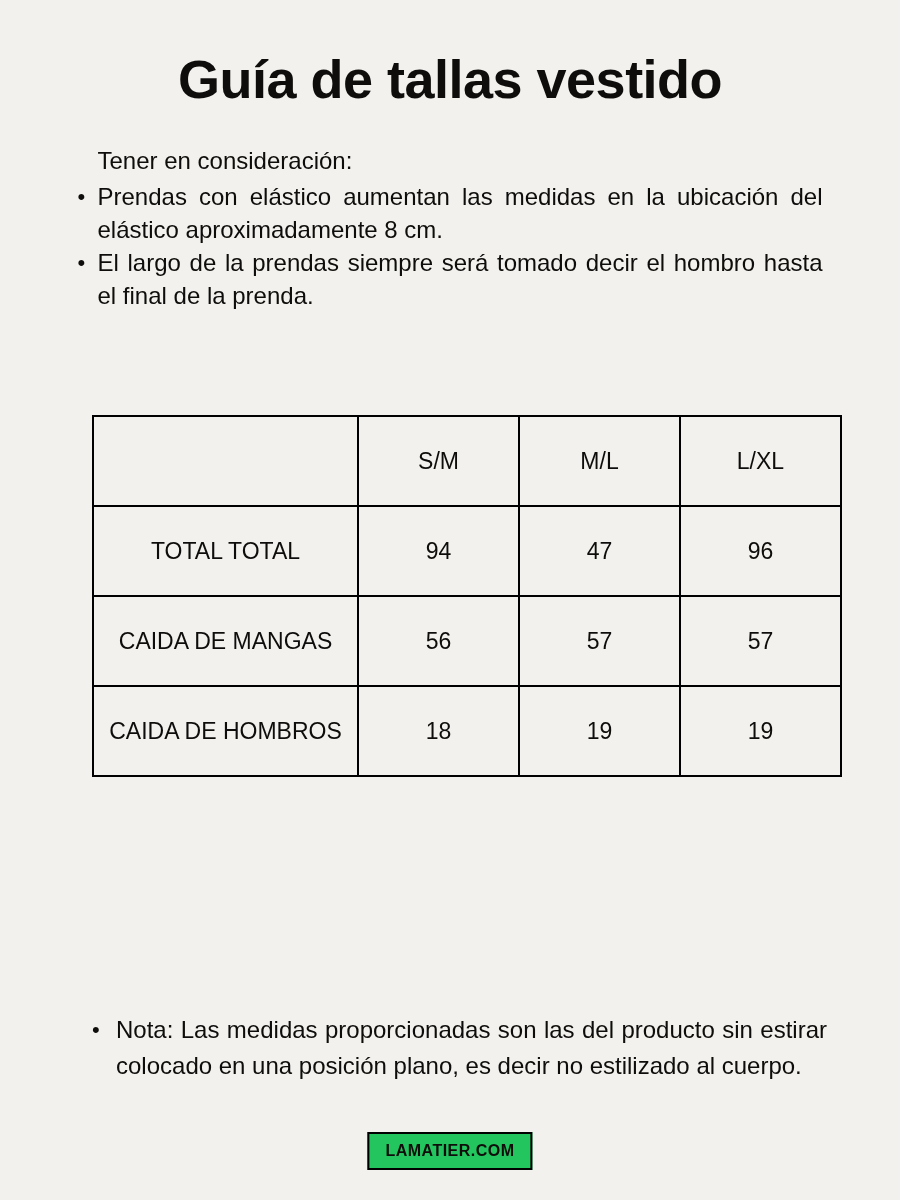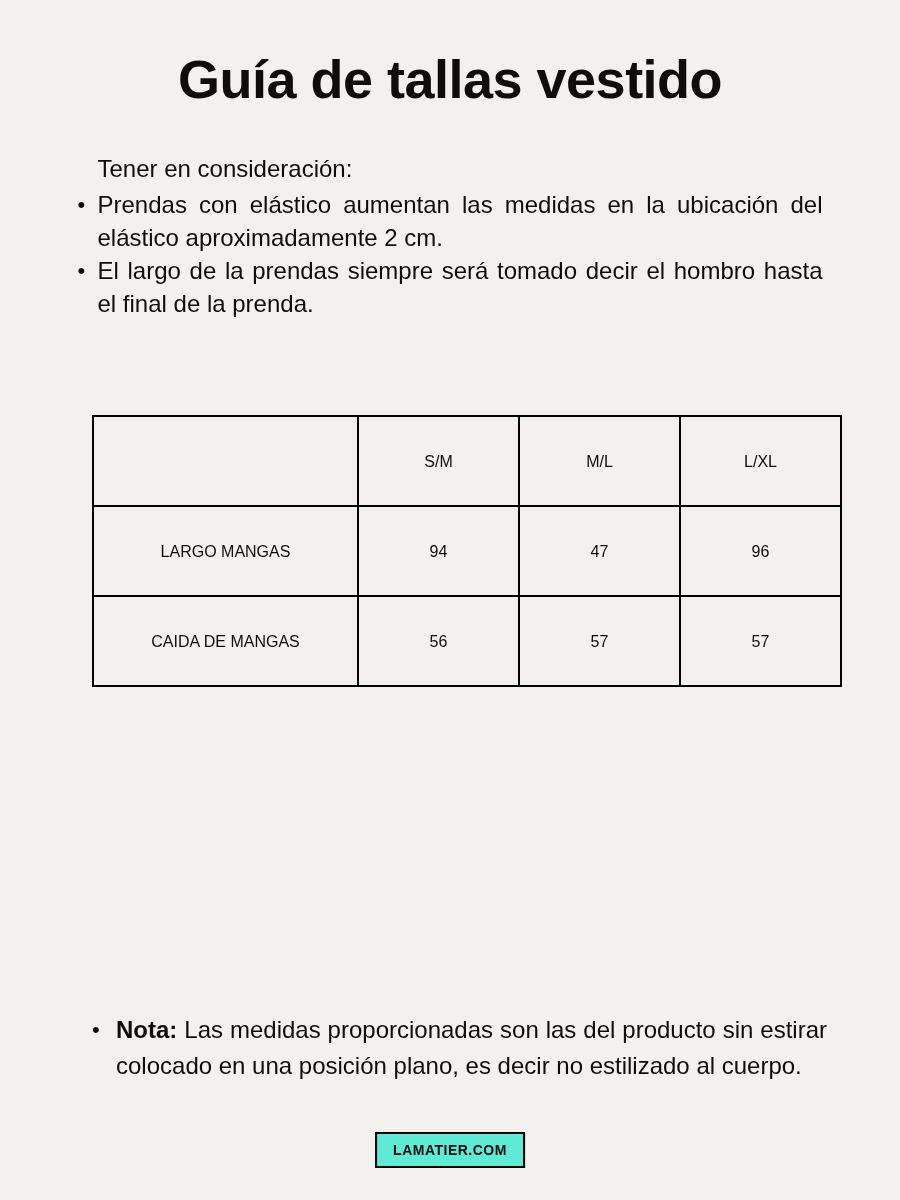--- a/index.html
+++ b/index.html
@@ -24,21 +24,21 @@
     margin: 46px auto 12px auto;
     width: 820px;
     text-align: center;
     font-weight: bold;
     font-size: 54px;
     line-height: 66px;
     letter-spacing: -0.5px;
   }
   .title .line { display: block; }
   .considerations {
-    margin: 40px auto 0 auto;
+    margin: 32px auto 0 auto;
     width: 745px;
     font-size: 24px;
     line-height: 33px;
   }
   .considerations .heading {
     margin-left: 20px;
     margin-bottom: 3px;
   }
   .bullet-item {
     display: flex;
@@ -63,70 +63,70 @@
     border-collapse: collapse;
     width: 748px;
     table-layout: fixed;
     background: transparent;
   }
   table.size-table td, table.size-table th {
     border: 2px solid #000000;
     text-align: center;
     vertical-align: middle;
     height: 90px;
-    font-size: 16px;
+    font-size: 23px;
     font-weight: normal;
     padding: 4px 14px;
     box-sizing: border-box;
     line-height: 31px;
   }
   table.size-table col.c-label { width: 265px; }
   table.size-table col.c-size  { width: 161px; }
   .note {
     position: absolute;
     left: 92px;
     top: 1012px;
     width: 735px;
     font-size: 24px;
     line-height: 36px;
   }
   .note .marker {
     flex: 0 0 24px;
     font-size: 22px;
     line-height: 36px;
   }
-  .note .note-label { font-weight: bold; }
+  .note .note-label { font-weight: normal; }
   .footer-brand {
     position: absolute;
     left: 50%;
     transform: translateX(-50%);
     top: 1132px;
     border: 2px solid #000000;
     padding: 8px 16px;
-    font-size: 14px;
+    font-size: 16px;
     font-weight: bold;
     letter-spacing: 0.5px;
-    background: #5eead4;
+    background: #22c55e;
     white-space: nowrap;
   }
 </style>
 </head>
 <body>
 
 <div class="page">
 
   <h1 class="title">
     <span class="line">Guía de tallas vestido</span>
   </h1>
 
   <div class="considerations">
     <div class="heading">Tener en consideración:</div>
     <div class="bullet-item">
       <span class="marker">•</span>
-      <div class="btext">Prendas con elástico aumentan las medidas en la ubicación del elástico aproximadamente 2 cm.</div>
+      <div class="btext">Prendas con elástico aumentan las medidas en la ubicación del elástico aproximadamente 8 cm.</div>
     </div>
     <div class="bullet-item">
       <span class="marker">•</span>
       <div class="btext">El largo de la prendas siempre será tomado decir el hombro hasta el final de la prenda.</div>
     </div>
   </div>
 
   <div class="size-table-wrap">
     <table class="size-table">
       <colgroup>
@@ -136,30 +136,36 @@
           <col class="c-size">
       </colgroup>
       <tbody>
         <tr>
           <td></td>
           <td>S/M</td>
           <td>M/L</td>
           <td>L/XL</td>
         </tr>
         <tr>
-          <td>LARGO MANGAS</td>
+          <td>TOTAL TOTAL</td>
           <td>94</td>
           <td>47</td>
           <td>96</td>
         </tr>
         <tr>
           <td>CAIDA DE MANGAS</td>
           <td>56</td>
           <td>57</td>
           <td>57</td>
+        </tr>
+        <tr>
+          <td>CAIDA DE HOMBROS</td>
+          <td>18</td>
+          <td>19</td>
+          <td>19</td>
         </tr>
       </tbody>
     </table>
   </div>
 
   <div class="note bullet-item">
     <span class="marker">•</span>
     <div class="btext"><span class="note-label">Nota:</span><span> Las medidas proporcionadas son las del producto sin estirar colocado en una posición plano, es decir no estilizado al cuerpo.</span></div>
   </div>
 

